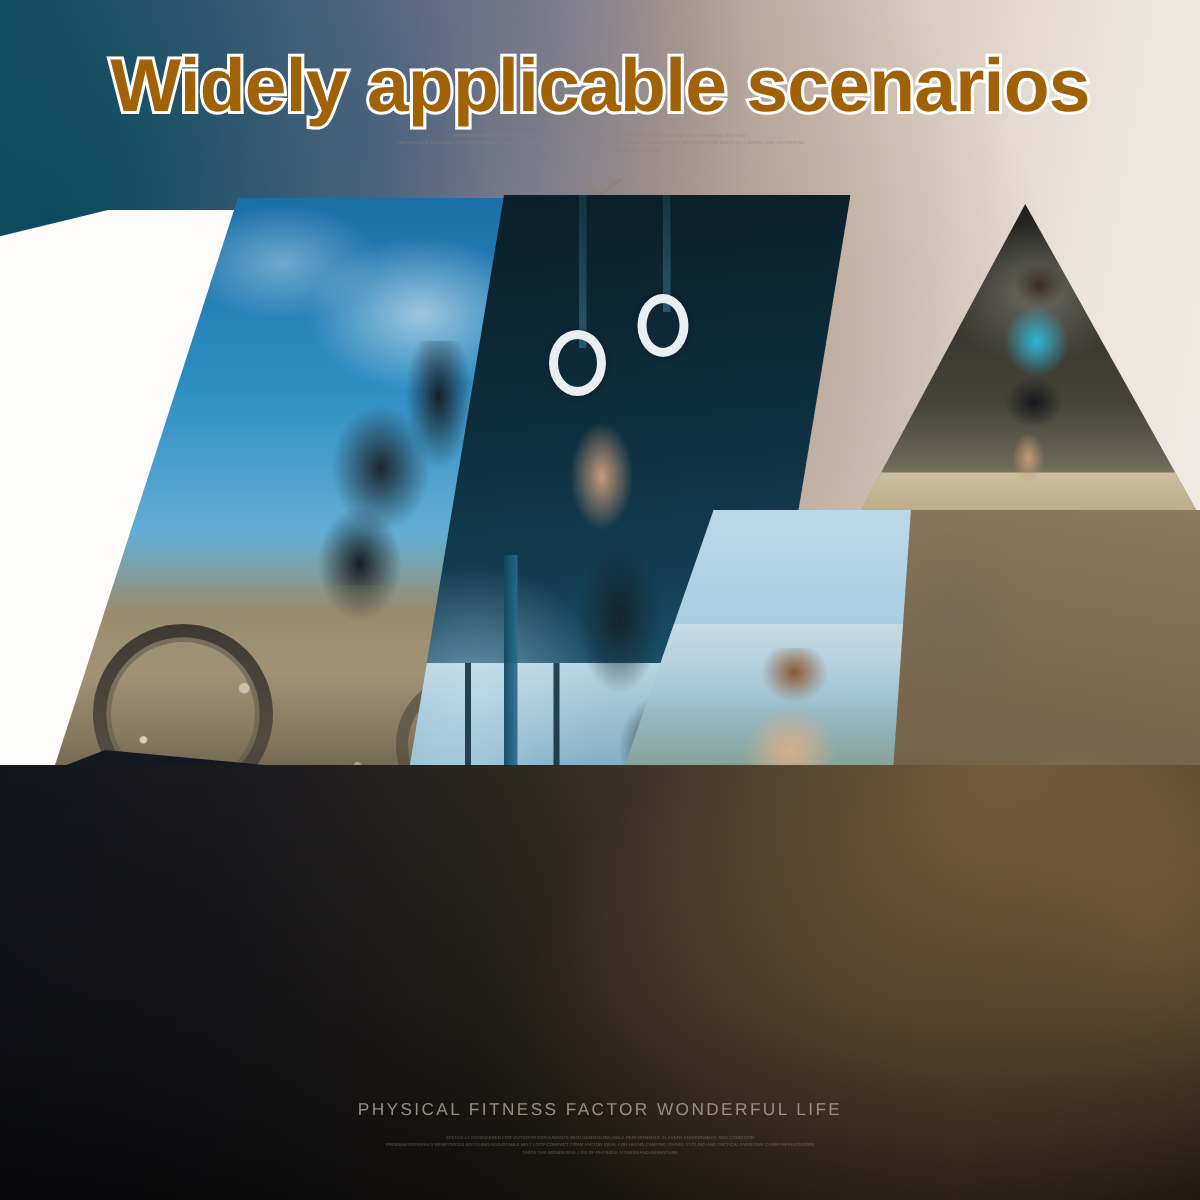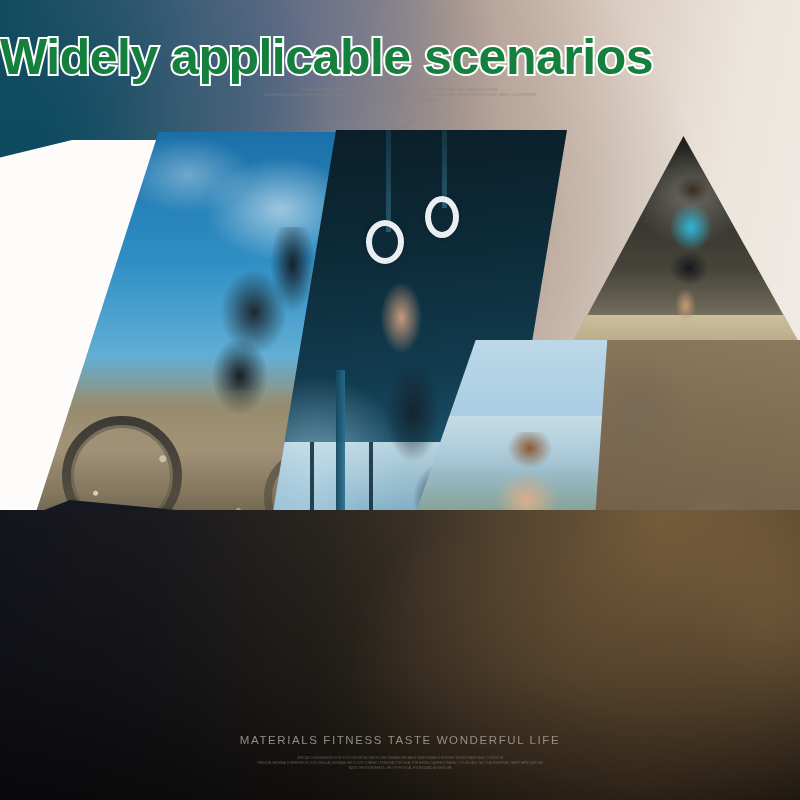--- a/index.html
+++ b/index.html
@@ -29,25 +29,25 @@
   }
   .bg-dark-bottom::after{
     content:""; position:absolute; inset:0;
     background:linear-gradient(180deg, rgba(0,0,0,0) 0%, rgba(0,0,0,.28) 55%, rgba(0,0,0,.62) 100%);
   }
 
   
   .header { position:absolute; left:0; right:0; top:0; height:150px; }
   .title {
     position:absolute; left:0; right:0; top:28px;
-    text-align:left;
+    text-align:center;
     font-size:50px;
     font-weight:700;
     letter-spacing:-0.5px;
-    color:#15803d;
+    color:#a16207;
     font-family:"Liberation Sans", sans-serif;
     -webkit-text-stroke:4px #ffffff;
     paint-order:stroke fill;
     white-space:nowrap;
   }
   .subtitle-block {
     position:absolute; left:50%; top:88px; transform:translateX(-50%);
     width:370px; text-align:center;
   }
   .subtitle-line {
@@ -360,21 +360,21 @@
       </div>
     </div>
 
   </div>
 
   <div class="bg-dark-bottom"></div>
 
   <div style="position:absolute; left:330px; top:200px; width:470px; height:420px; pointer-events:none;"></div>
 
   <div class="caption-wrap">
-    <div class="caption">MATERIALS FITNESS TASTE WONDERFUL LIFE</div>
+    <div class="caption">PHYSICAL FITNESS FACTOR WONDERFUL LIFE</div>
     <div class="footnote-block">
       <span class="footnote-line f1">SPECIALLY ENGINEERED FOR OUTDOOR ENTHUSIASTS WHO DEMAND RELIABLE PERFORMANCE IN EVERY ENVIRONMENT AND CONDITION</span>
       <span class="footnote-line f2">PREMIUM MATERIALS REINFORCED STITCHING ADJUSTABLE BELT LOOP COMPACT FORM FACTOR IDEAL FOR HIKING CAMPING TRAVEL CYCLING AND TACTICAL EVERYDAY CARRY APPLICATIONS</span>
       <span class="footnote-line f3">TASTE THE WONDERFUL LIFE OF PHYSICAL FITNESS AND ADVENTURE</span>
     </div>
   </div>
 
 </div>
 
 </body></html>

